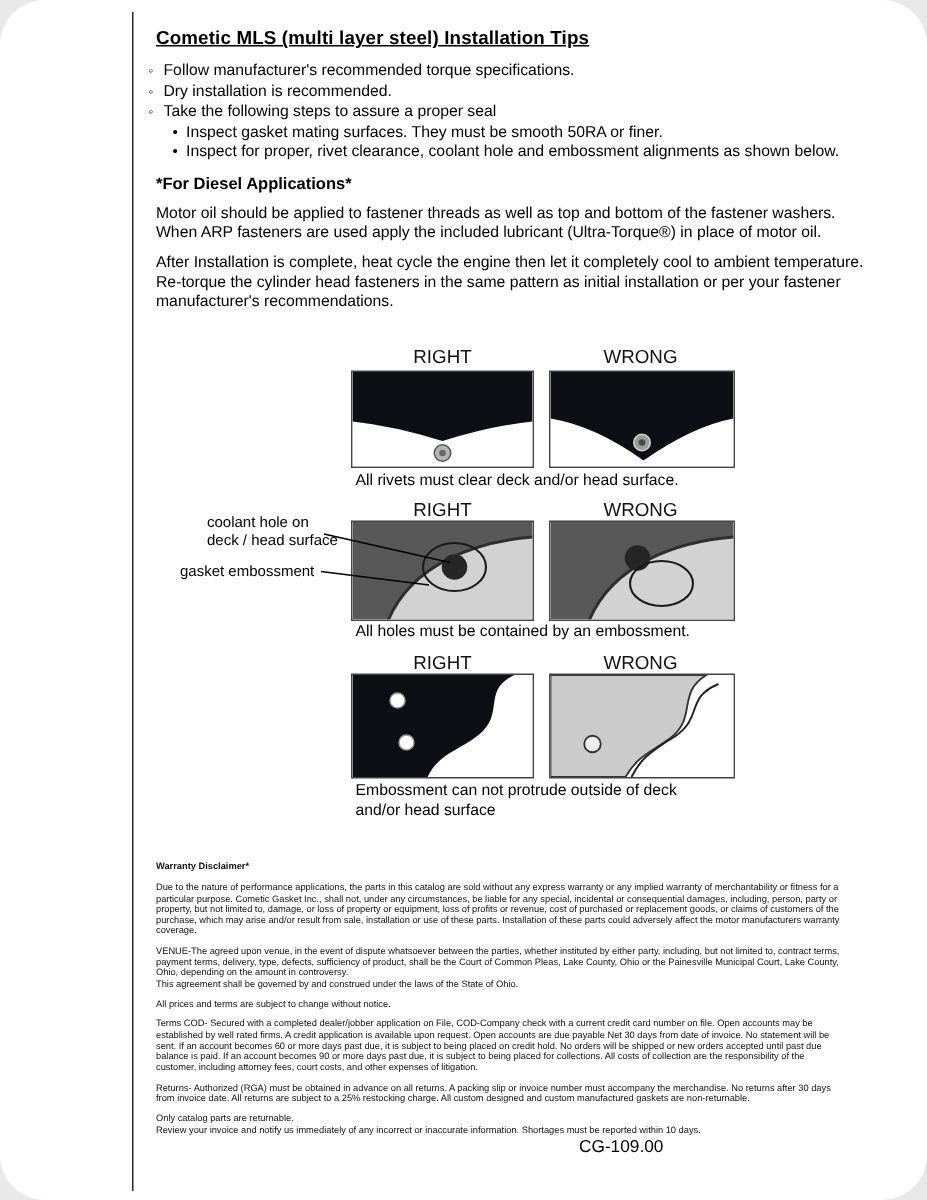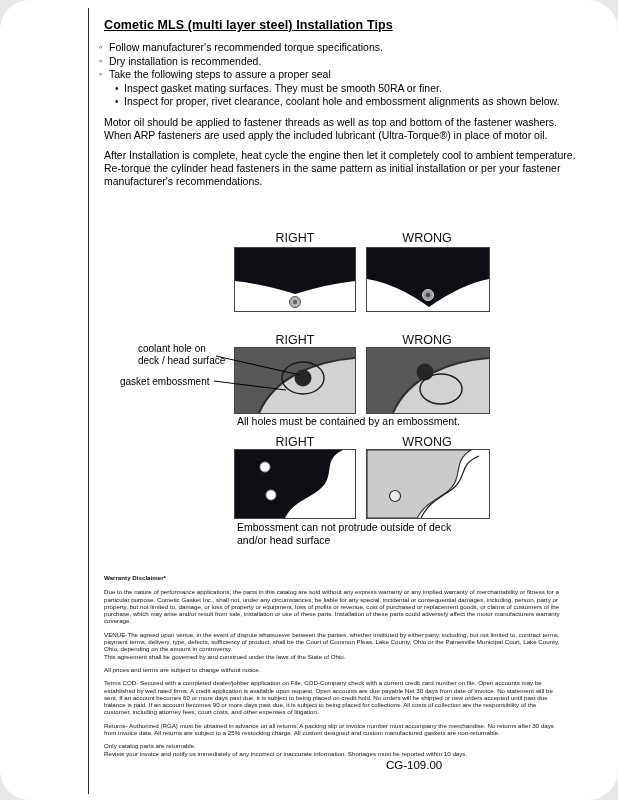--- a/index.html
+++ b/index.html
@@ -59,20 +59,21 @@
       <div class="b sub">
         <span class="mk">•</span>
         <span>Inspect gasket mating surfaces.  They must be smooth 50RA or finer.</span>
       </div>
       <div class="b sub">
         <span class="mk">•</span>
         <span>Inspect for proper, rivet clearance, coolant hole and embossment alignments as shown below.</span>
       </div>
     </div>
 
+    <h2 class="diesel-heading">*For Diesel Applications*</h2>
     <p class="para">Motor oil should be applied to fastener threads as well as top and bottom of the fastener washers. When ARP fasteners are used apply the included lubricant (Ultra-Torque®) in place of motor oil.</p>
     <p class="para">After Installation is complete, heat cycle the engine then let it completely cool to ambient temperature. Re-torque the cylinder head fasteners in the same pattern as initial installation or per your fastener manufacturer's recommendations.</p>
   </div>
 
   <div class="diagrams">
 
     <div class="hdr" style="left:234px; top:2px;">RIGHT</div>
     <div class="hdr" style="left:366px; top:2px;">WRONG</div>
 
     <div class="img" style="left:234px; top:18px;">
@@ -84,20 +85,21 @@
       </svg>
     </div>
     <div class="img" style="left:366px; top:18px;">
       <svg width="122" height="63" viewBox="0 0 122 63">
         <rect width="122" height="63" fill="#ffffff"></rect>
         <path d="M0,0 H122 V31 Q95,36 62,59 Q30,36 0,31 Z" fill="#0e0e15"></path>
         <circle cx="61" cy="47" r="5.5" fill="#9c9c9c" stroke="#d8d8d8" stroke-width="1"></circle>
         <circle cx="61" cy="47" r="2.2" fill="#474747"></circle>
       </svg>
     </div>
+    <div class="cap" style="left:237px; top:85px;">All rivets must clear deck and/or head surface.</div>
 
     <div class="hdr" style="left:234px; top:104px;">RIGHT</div>
     <div class="hdr" style="left:366px; top:104px;">WRONG</div>
 
     <div class="lbl pre" style="left:138px; top:114px;">coolant hole on
 deck / head surface</div>
     <div class="lbl" style="left:120px; top:147px;">gasket embossment</div>
 
     <div class="img" style="left:234px; top:118px;">
       <svg width="120" height="65" viewBox="0 0 120 65">

